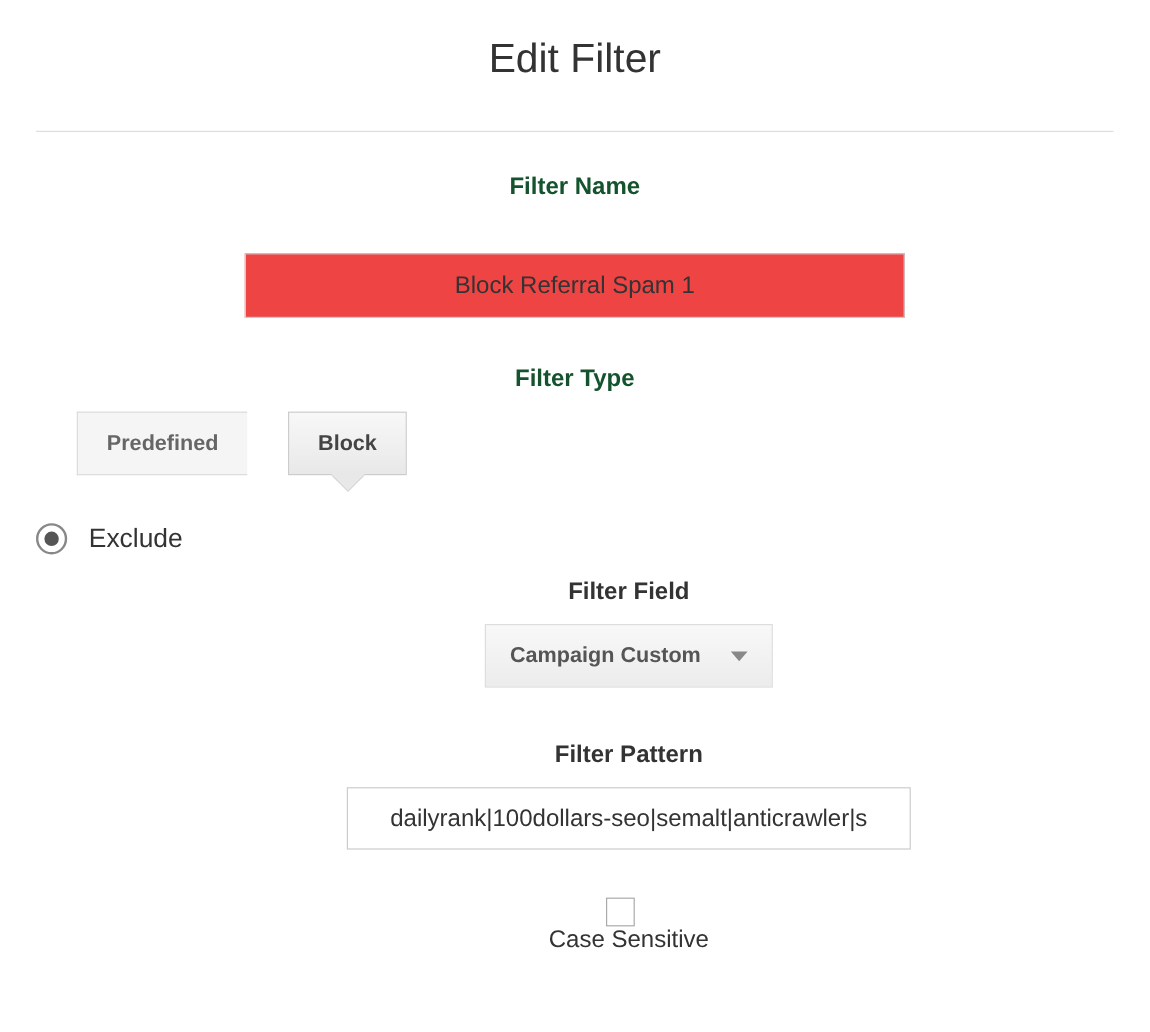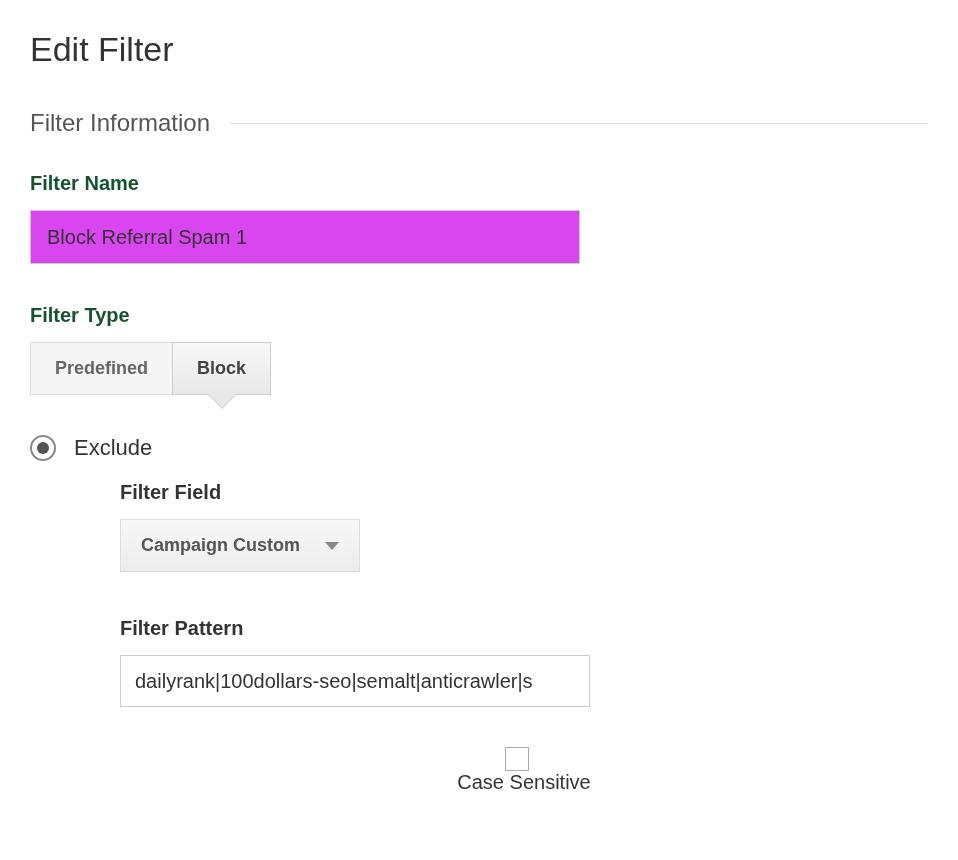--- a/index.html
+++ b/index.html
@@ -1,18 +1,19 @@
 <!DOCTYPE html>
 <html><head>
   <meta charset="utf-8">
   <style>
     * {
       box-sizing: border-box;
       margin: 0;
       padding: 0;
+      text-align: center;
     }
     body {
       font-family: Arial, Helvetica, sans-serif;
       background: #fff;
       color: #333;
       padding: 30px;
       width: 958px;
     }
     .page-title {
       font-size: 34px;
@@ -44,39 +45,41 @@
       margin-bottom: 15px;
     }
     .text-input {
       width: 550px;
       height: 54px;
       border: 1px solid #ccc;
       padding: 0 16px;
       font-size: 20px;
       color: #333;
       outline: none;
-      background: #d946ef;
+      background: #ef4444;
+      margin-top: 28px;
     }
     .field-group {
       margin-bottom: 40px;
     }
     .tab-group {
       display: flex;
       position: relative;
       margin-bottom: 35px;
     }
     .tab-button {
       padding: 15px 24px;
       font-size: 18px;
       font-weight: 700;
       color: #666;
       background: #f5f5f5;
       border: 1px solid #ddd;
       cursor: pointer;
       position: relative;
+      margin-left: 34px;
     }
     .tab-button.active {
       background: linear-gradient(to bottom, #f8f8f8, #e8e8e8);
       border: 1px solid #ccc;
       color: #444;
     }
     .tab-button:first-child {
       border-right: none;
     }
     .tab-arrow {
@@ -176,21 +179,20 @@
       font-size: 20px;
       color: #333;
     }
   </style>
 </head>
 <body>
 
 <h1 class="page-title">Edit Filter</h1>
 
 <div class="section-header">
-  <span class="section-title">Filter Information</span>
   <div class="section-line"></div>
 </div>
 
 <div class="field-group">
   <div class="field-label">Filter Name</div>
   <input type="text" class="text-input" value="Block Referral Spam 1" style="">
 </div>
 
 <div class="field-group">
   <div class="field-label">Filter Type</div>

